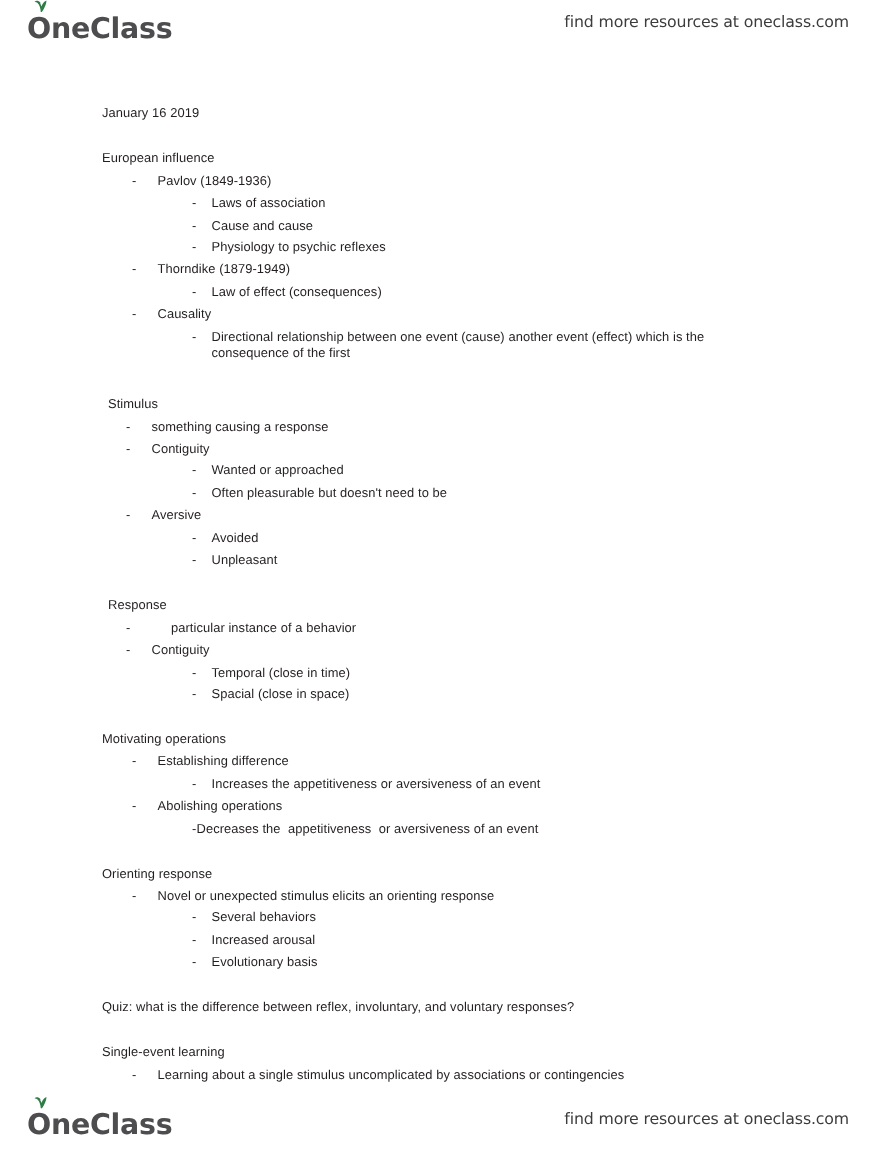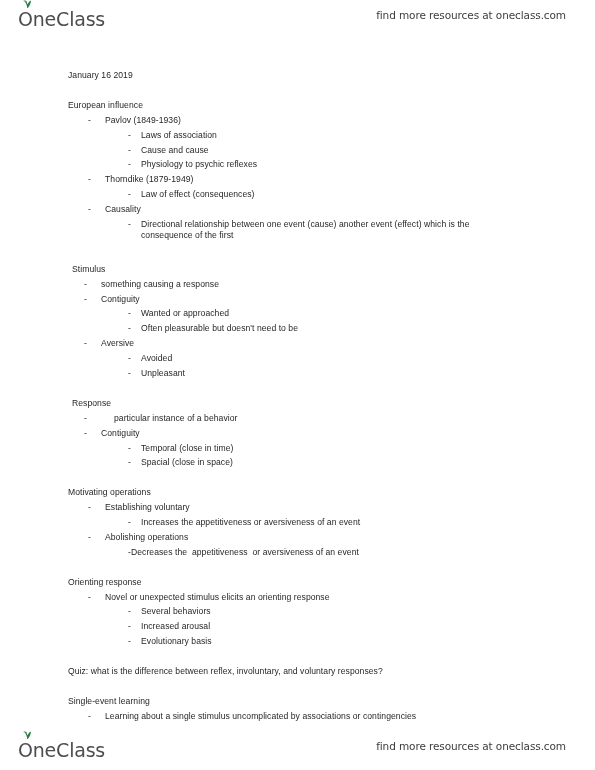--- a/index.html
+++ b/index.html
@@ -35,21 +35,21 @@
     left: 18px;
     top: 3px;
     height: 24px;
     display: flex;
     align-items: flex-end;
   }
   .logo-wordmark {
     position: relative;
     font-family: "DejaVu Sans", sans-serif;
     font-size: 19px;
-    font-weight: 400;
+    font-weight: 700;
     letter-spacing: -0.2px;
     color: #4d4d4f;
     line-height: 20px;
     white-space: nowrap;
   }
   .logo-sprout {
     position: absolute;
     left: 4px;
     top: -5px;
     width: 11px;
@@ -148,21 +148,21 @@
       <span class="dash" style="left: 84px; top: 412.7px;">-</span>
       <div class="line" style="left: 114px; top: 412.7px;">particular instance of a behavior</div>
       <span class="dash" style="left: 84px; top: 427.6px;">-</span>
       <div class="line" style="left: 101px; top: 427.6px;">Contiguity</div>
       <span class="dash" style="left: 128px; top: 442.5px;">-</span>
       <div class="line" style="left: 141px; top: 442.5px;">Temporal (close in time)</div>
       <span class="dash" style="left: 128px; top: 457.4px;">-</span>
       <div class="line" style="left: 141px; top: 457.4px;">Spacial (close in space)</div>
       <div class="line" style="left: 68px; top: 487.2px;">Motivating operations</div>
       <span class="dash" style="left: 88px; top: 502.1px;">-</span>
-      <div class="line" style="left: 105px; top: 502.1px;">Establishing voluntary</div>
+      <div class="line" style="left: 105px; top: 502.1px;">Establishing difference</div>
       <span class="dash" style="left: 128px; top: 517px;">-</span>
       <div class="line" style="left: 141px; top: 517px;">Increases the appetitiveness or aversiveness of an event</div>
       <span class="dash" style="left: 88px; top: 531.9px;">-</span>
       <div class="line" style="left: 105px; top: 531.9px;">Abolishing operations</div>
       <span class="dash" style="left: 128px; top: 546.8px;">-</span>
       <div class="line" style="left: 131px; top: 546.8px;">Decreases the  appetitiveness  or aversiveness of an event</div>
       <div class="line" style="left: 68px; top: 576.6px;">Orienting response</div>
       <span class="dash" style="left: 88px; top: 591.5px;">-</span>
       <div class="line" style="left: 105px; top: 591.5px;">Novel or unexpected stimulus elicits an orienting response</div>
       <span class="dash" style="left: 128px; top: 606.4px;">-</span>

